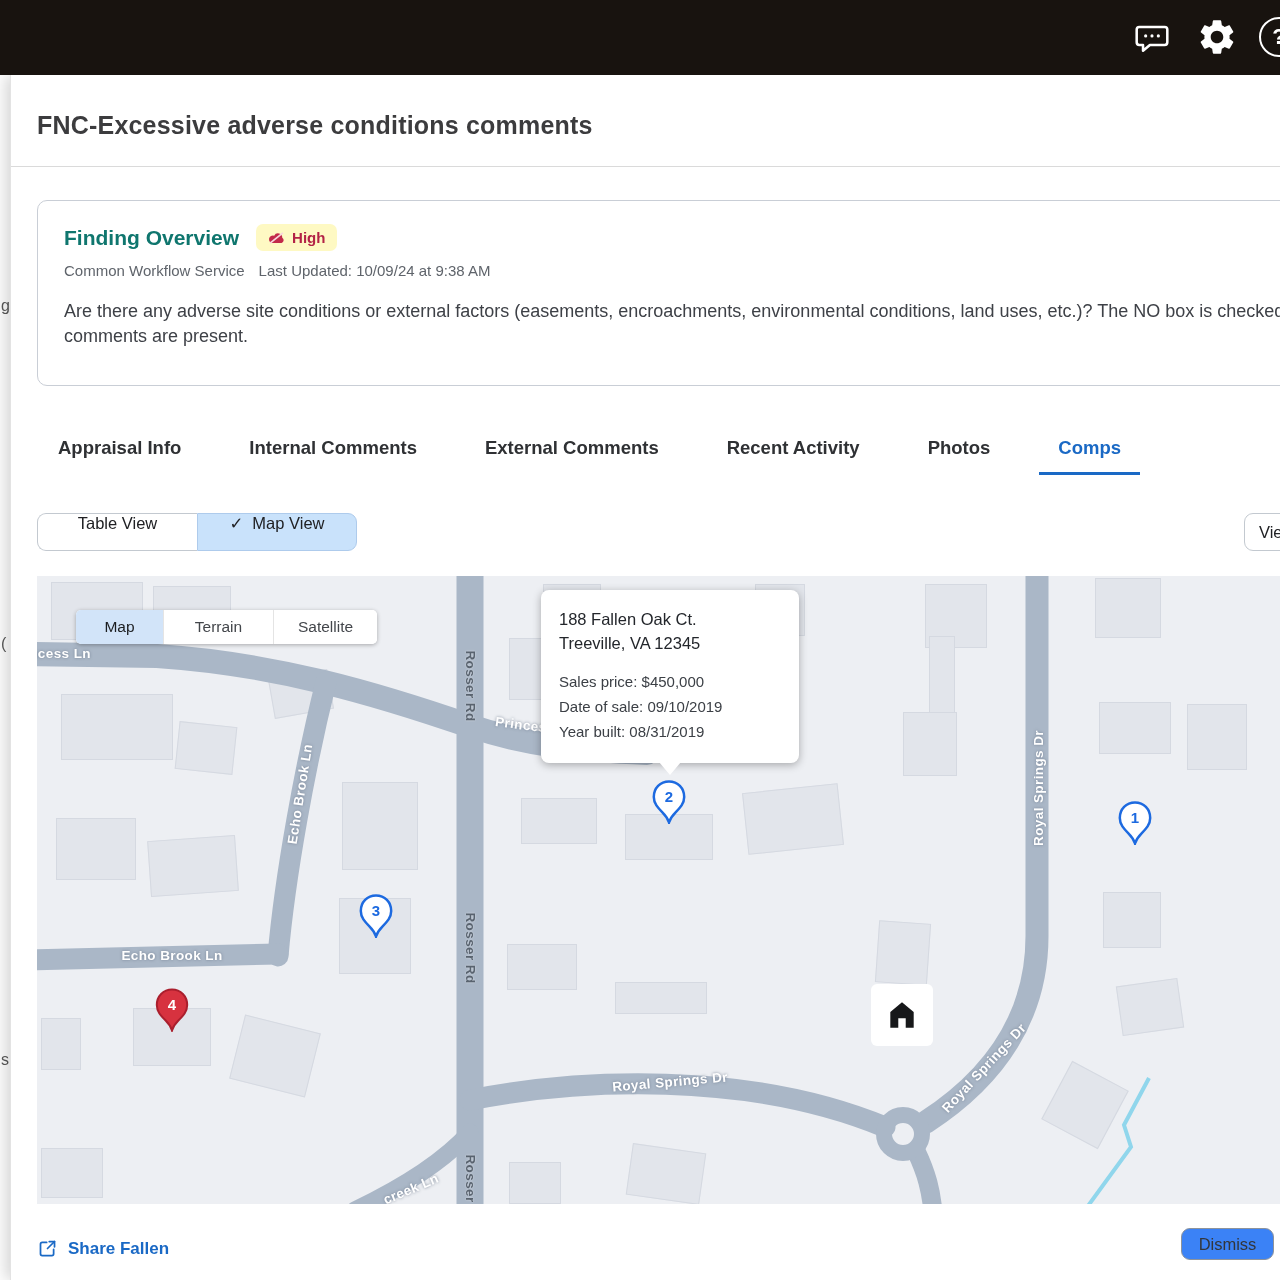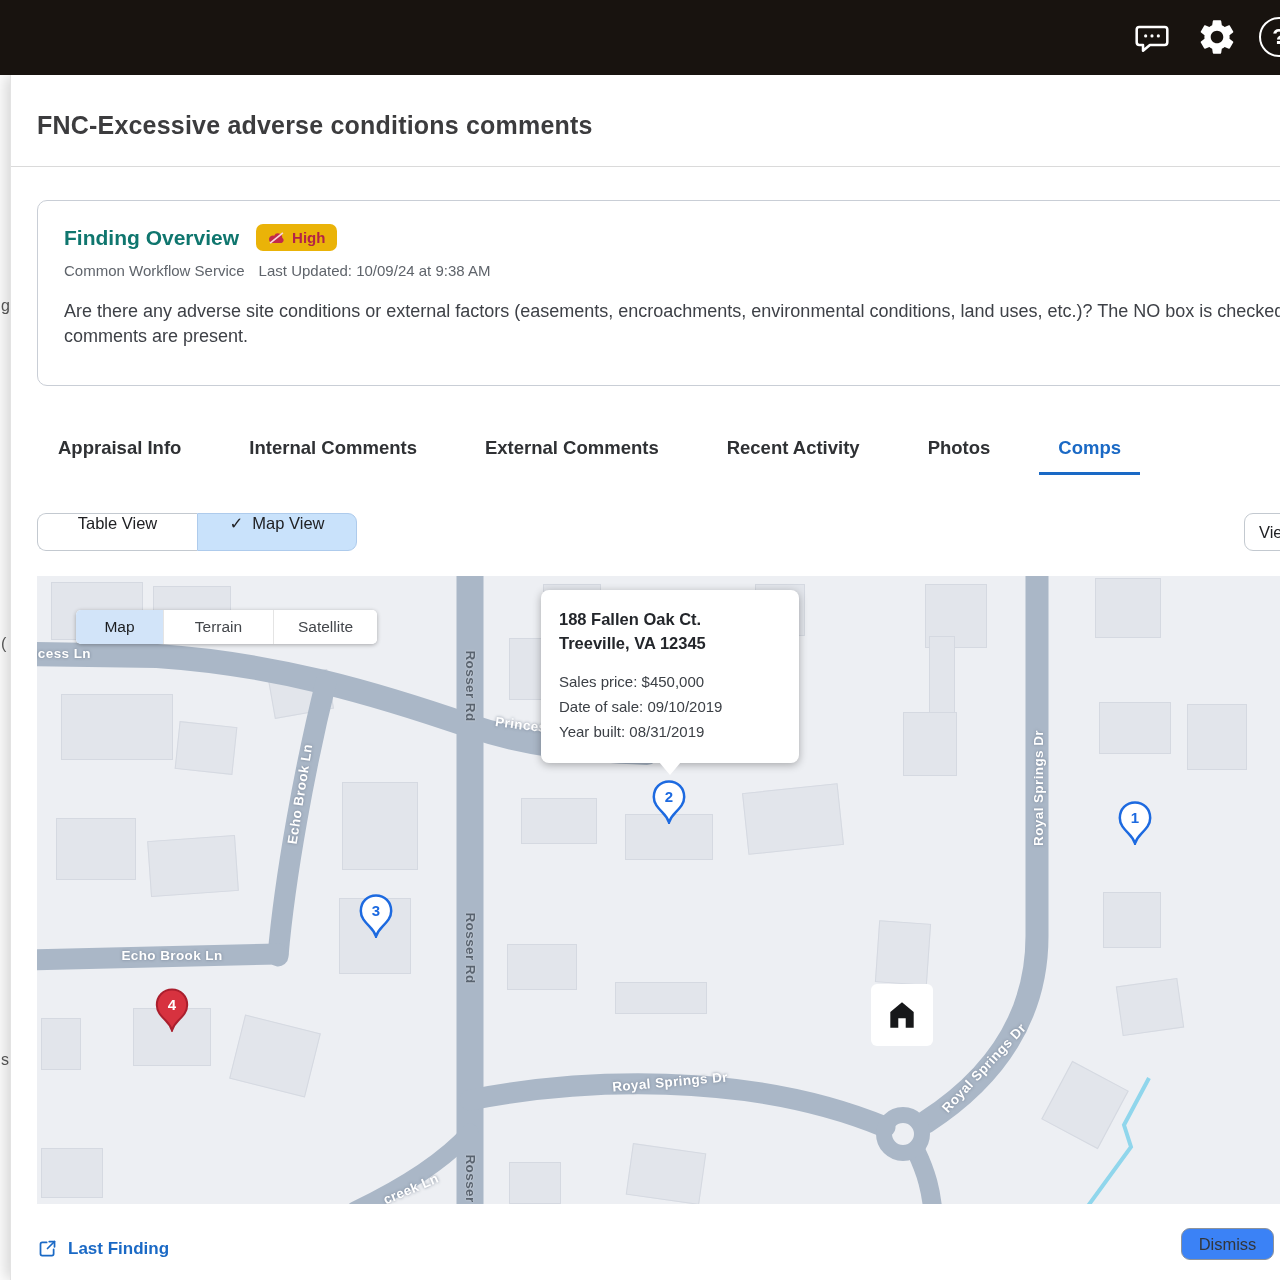--- a/index.html
+++ b/index.html
@@ -17,21 +17,21 @@
   .u1{top:222px}.u2{top:560px}.u3{top:976px}
   
   .modal{position:absolute;left:10px;top:75px;width:1270px;height:1205px;background:#fff;
          box-shadow:-5px 0 14px rgba(0,0,0,.16);border-left:1px solid #e3e3e3;overflow:hidden;z-index:10}
   .page-title{position:absolute;left:26px;top:36px;font-size:25px;font-weight:700;color:#3c3c3e;letter-spacing:.2px}
   .title-divider{position:absolute;left:0;top:91px;width:100%;height:1px;background:#dadada}
   
   .finding-card{position:absolute;left:26px;top:125px;width:1332px;height:186px;border:1.5px solid #c9ced6;border-radius:10px;padding:23px 26px;background:#fff}
   .fc-head{display:flex;align-items:center;gap:17px}
   .fc-title{font-size:21px;font-weight:700;color:#0f766e}
-  .severity-badge{display:inline-flex;align-items:center;gap:7px;background:#eab308;color:#b32346;font-size:15px;font-weight:700;padding:5px 12px;border-radius:7px}
+  .severity-badge{display:inline-flex;align-items:center;gap:7px;background:#fef9c3;color:#b32346;font-size:15px;font-weight:700;padding:5px 12px;border-radius:7px}
   .fc-meta{margin-top:11px;display:flex;gap:14px;font-size:15px;color:#5f646b}
   .fc-desc{margin-top:20px;font-size:18px;line-height:25px;color:#3e4147;width:1280px}
   
   .tabs{position:absolute;left:47px;top:362px;display:flex;gap:68px;z-index:5}
   .tab{font-size:18.5px;font-weight:600;color:#2f3134;padding-bottom:13px;cursor:pointer;white-space:nowrap}
   .tab.active{color:#1a69c5;border-bottom:3.5px solid #1a69c5;padding-left:19px;padding-right:19px;margin-left:-19px;margin-right:-19px}
   
   .view-toggle{position:absolute;left:26px;top:438px;display:flex;height:38px}
   .vt-btn{display:flex;align-items:flex-start;justify-content:center;gap:9px;font-size:16.5px;font-family:inherit;
           color:#202124;background:#fff;border:1.5px solid #c3c9d0;cursor:pointer}
@@ -50,21 +50,21 @@
   .road-label.dark{color:#59636f;text-shadow:0 0 2px rgba(255,255,255,.6)}
   .map-type{position:absolute;left:39px;top:34px;display:flex;height:34px;border-radius:5px;overflow:hidden;
             box-shadow:0 1px 4px rgba(0,0,0,.3);background:#fff;z-index:20}
   .mt-btn{display:flex;align-items:center;justify-content:center;font-size:15.5px;color:#43464b;background:#fff;border:none;font-family:inherit;cursor:pointer}
   .mt-btn + .mt-btn{border-left:1px solid #e4e4e4}
   .mt-btn.active{background:#d2e4f9;color:#1c1e21}
   .info-window{position:absolute;left:504px;top:14px;width:258px;background:#fff;border-radius:8px;
                box-shadow:0 2px 8px rgba(0,0,0,.3);padding:17px 18px 19px;z-index:12}
   .info-window:after{content:"";position:absolute;left:50%;bottom:-12px;margin-left:-11px;
                border-left:11px solid transparent;border-right:11px solid transparent;border-top:13px solid #fff}
-  .iw-addr{font-size:16.5px;font-weight:700;color:#23262b;line-height:24px}
+  .iw-addr{font-size:16.5px;font-weight:400;color:#23262b;line-height:24px}
   .iw-details{margin-top:14px;font-size:15px;color:#3c4046;line-height:25px}
   .pin{position:absolute;width:34px;height:44px;z-index:8;cursor:pointer}
   .home-plot{position:absolute;left:834px;top:408px;width:62px;height:62px;background:#fff;border-radius:6px;z-index:3}
   .home-icon{position:absolute;left:848px;top:422px;z-index:4;cursor:pointer}
   
   .share{position:absolute;left:26px;top:1163px;display:flex;align-items:center;gap:10px;font-size:17px;font-weight:700;
          color:#1a69c5;cursor:pointer;text-decoration:none}
   .dismiss{position:absolute;left:1170px;top:1153px;width:93px;height:32px;border:1.5px solid #8d939b;border-radius:9px;
            background:#3b82f6;font-size:16.5px;font-family:inherit;color:#33363b;cursor:pointer}
 </style>
@@ -254,16 +254,16 @@
       </div>
     </div>
   </div>
 
   <a class="share">
     <svg viewBox="0 0 24 24" width="21" height="21" fill="none" stroke="#1a69c5" stroke-width="2" stroke-linecap="round" stroke-linejoin="round">
       <path d="M11 5 H6 a2 2 0 0 0 -2 2 v11 a2 2 0 0 0 2 2 h11 a2 2 0 0 0 2 -2 v-5"></path>
       <path d="M14 4 h6 v6"></path>
       <path d="M20 4 L12 12"></path>
     </svg>
-    <span>Last Finding</span>
+    <span>Share Fallen</span>
   </a>
   <button class="dismiss">Dismiss</button>
 </div>
 
 </body></html>

